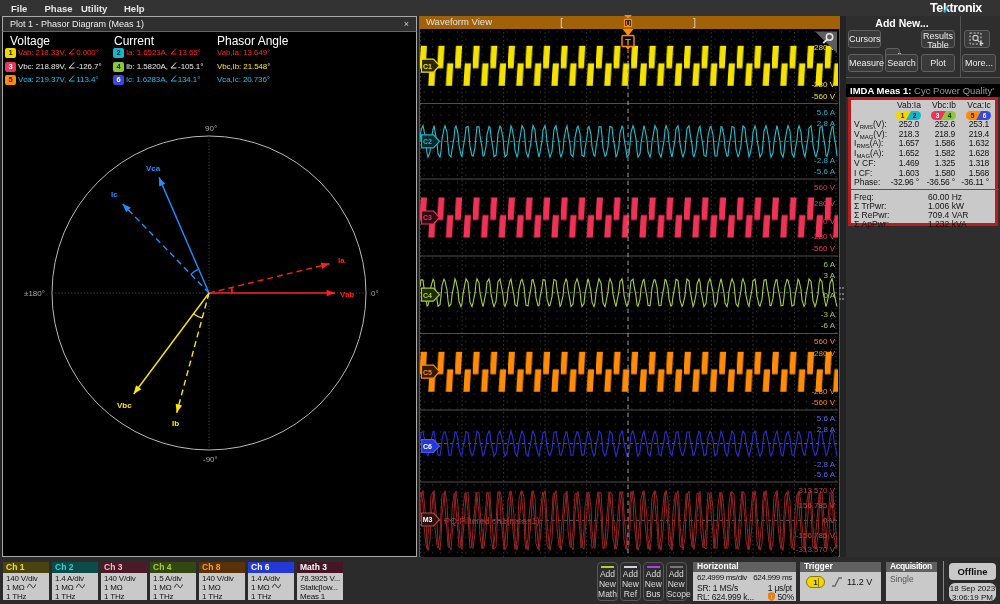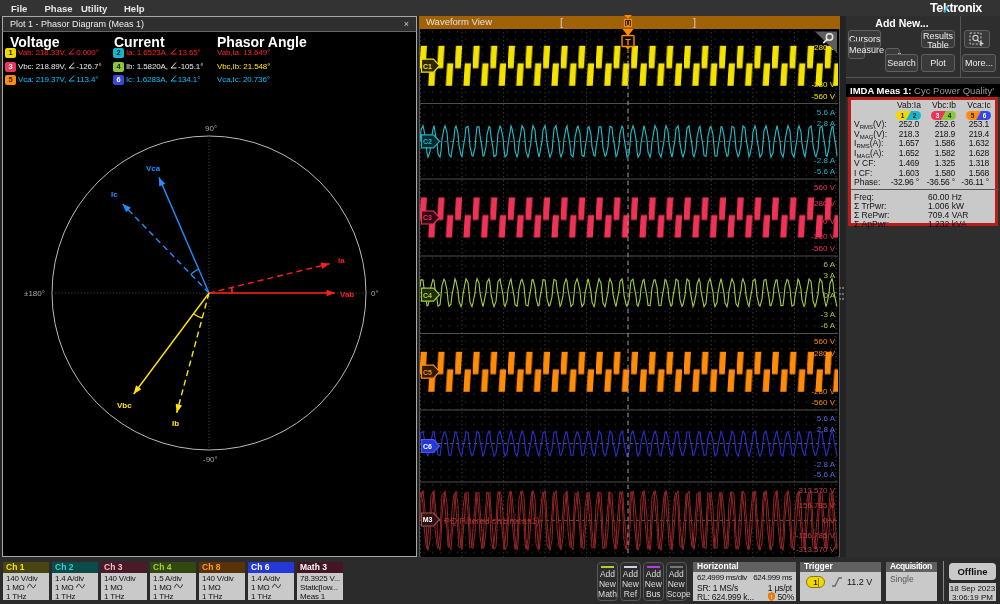--- a/index.html
+++ b/index.html
@@ -4,21 +4,21 @@
 html,body { width:1000px; height:604px; background:#232323; overflow:hidden;
   font-family:"Liberation Sans", sans-serif; }
 .abs { position:absolute; }
 .ang { display:inline-block; margin:0 1px 0 0; }
 #menubar { left:0; top:0; width:1000px; height:16px; background:#333; color:#e8e8e8;
   font-size:9.5px; font-weight:bold; }
 #menubar span { position:absolute; top:2px; }
 #plot { left:2px; top:16px; width:415px; height:541px; background:#000; border:1px solid #a8a8a8; }
 #plot-title { left:2px; top:16px; width:415px; height:16px; background:#2f2f2f; border:1px solid #a8a8a8;
   border-bottom:1px solid #666; color:#eee; font-size:9px; line-height:14px; padding-left:7px; letter-spacing:0px; }
-.hdr { position:absolute; color:#fff; font-weight:bold; font-size:14px; }
+.hdr { position:absolute; color:#fff; font-weight:normal; font-size:12px; }
 .prow { position:absolute; font-size:8px; white-space:nowrap; letter-spacing:-0.1px; }
 .pb { position:absolute; width:11px; height:10px; border-radius:2px; font-size:7.5px; font-weight:bold;
   text-align:center; line-height:10px; }
 #wview { left:419px; top:16px; width:421px; height:541px; background:#000; border:1px solid #555; }
 #wtitle { left:419px; top:16px; width:421px; height:13px; background:#a16207; color:#e0e0e0;
   font-size:9.5px; line-height:12px; padding-left:7px; }
 #sidebar { left:846px; top:16px; width:154px; height:588px; background:#2e2e2e; }
 .btn { position:absolute; background:#3a3a3a; border:1px solid #606060; border-radius:3px;
   color:#eee; font-size:9px; text-align:center; }
 #imda { left:846px; top:84px; width:154px; height:13px; background:#000; color:#fff;
@@ -227,21 +227,21 @@
 <div class="btn" style="left:885px;top:48px;width:15px;height:18px;line-height:17px">Callout</div>
 <div class="btn" style="left:921px;top:30px;width:34px;height:18px;line-height:8.5px;padding-top:1px">Results Table</div>
 <div class="btn" style="left:964px;top:30px;width:26px;height:18px">
  <svg width="16" height="14" viewBox="0 0 16 14" style="margin-top:1px">
       <rect x="1" y="1" width="11" height="11" fill="none" stroke="#ccc" stroke-dasharray="2 1.6" stroke-width="1"></rect>
       <circle cx="6.5" cy="6" r="2.6" fill="none" stroke="#ccc" stroke-width="1.1"></circle>
       <path d="M8.3,8 l2.2,2.2" stroke="#ccc" stroke-width="1.2"></path>
       <polygon points="11,9 15,12 12,12.6 13,14 11.4,14" fill="#ddd"></polygon>
     </svg>
 </div>
-<div class="btn" style="left:848px;top:41px;width:17px;height:18px;line-height:17px">Measure</div>
+<div class="btn" style="left:848px;top:54px;width:35px;height:18px;line-height:17px">Measure</div>
 <div class="btn" style="left:885px;top:54px;width:33px;height:18px;line-height:17px">Search</div>
 <div class="btn" style="left:921px;top:54px;width:34px;height:18px;line-height:17px">Plot</div>
 <div class="btn" style="left:962px;top:54px;width:34px;height:18px;line-height:17px">More...</div>
 <div class="abs" id="imda"><b>IMDA Meas 1:</b>&nbsp;<span style="color:#999">Cyc Power Quality'</span></div>
 <div class="abs" id="mtable">
     <div class="mrow" style="left:38px;top:1px;width:40px;text-align:center">Vab:Ia</div>
 <div class="mrow" style="left:73px;top:1px;width:40px;text-align:center">Vbc:Ib</div>
 <div class="mrow" style="left:108px;top:1px;width:40px;text-align:center">Vca:Ic</div>
 <div class="mrow" style="left:45px;top:11px">
       <svg width="25" height="9" viewBox="0 0 25 9" style="display:block;margin:0 auto">
@@ -395,12 +395,12 @@
       <path d="M1,10 h3 l4,-8 h3" stroke="#666" stroke-width="1.3" fill="none"></path>
     </svg>
  <div style="position:absolute;left:47px;top:15px;font-size:9px">11.2 V</div>
 </div>
 <div class="panel" style="left:886px;width:51px">
  <div class="phead" style="letter-spacing:-0.4px">Acquisition</div>
  <div style="position:absolute;left:4px;top:12px;font-size:8.5px;color:#555">Single</div>
 </div>
 <div class="abs" style="left:943px;top:561px;width:1px;height:40px;background:#888"></div>
 <div class="abs" style="left:949px;top:563px;width:47px;height:17px;background:#c9c9c9;border-radius:4px;color:#111;font-weight:bold;font-size:9.5px;text-align:center;line-height:17px">Offline</div>
-<div class="abs" style="left:949px;top:583px;width:47px;height:18px;background:#c9c9c9;border-radius:0;color:#111;font-size:8px;text-align:center;line-height:9px;padding-top:1px">18 Sep 2023<br>3:06:19 PM</div>
+<div class="abs" style="left:949px;top:583px;width:47px;height:18px;background:#c9c9c9;border-radius:6px;color:#111;font-size:8px;text-align:center;line-height:9px;padding-top:1px">18 Sep 2023<br>3:06:19 PM</div>
 </body></html>

